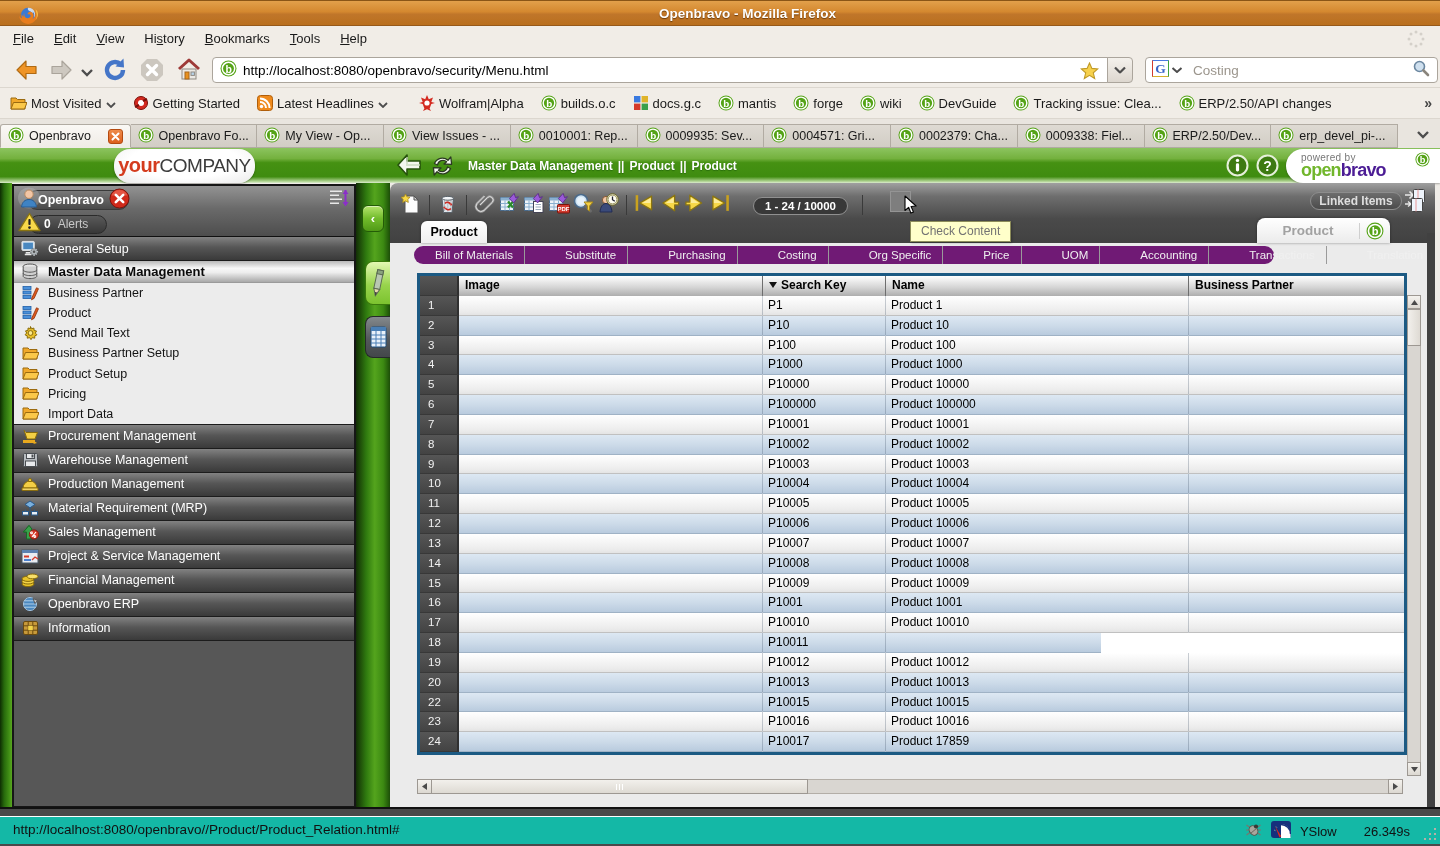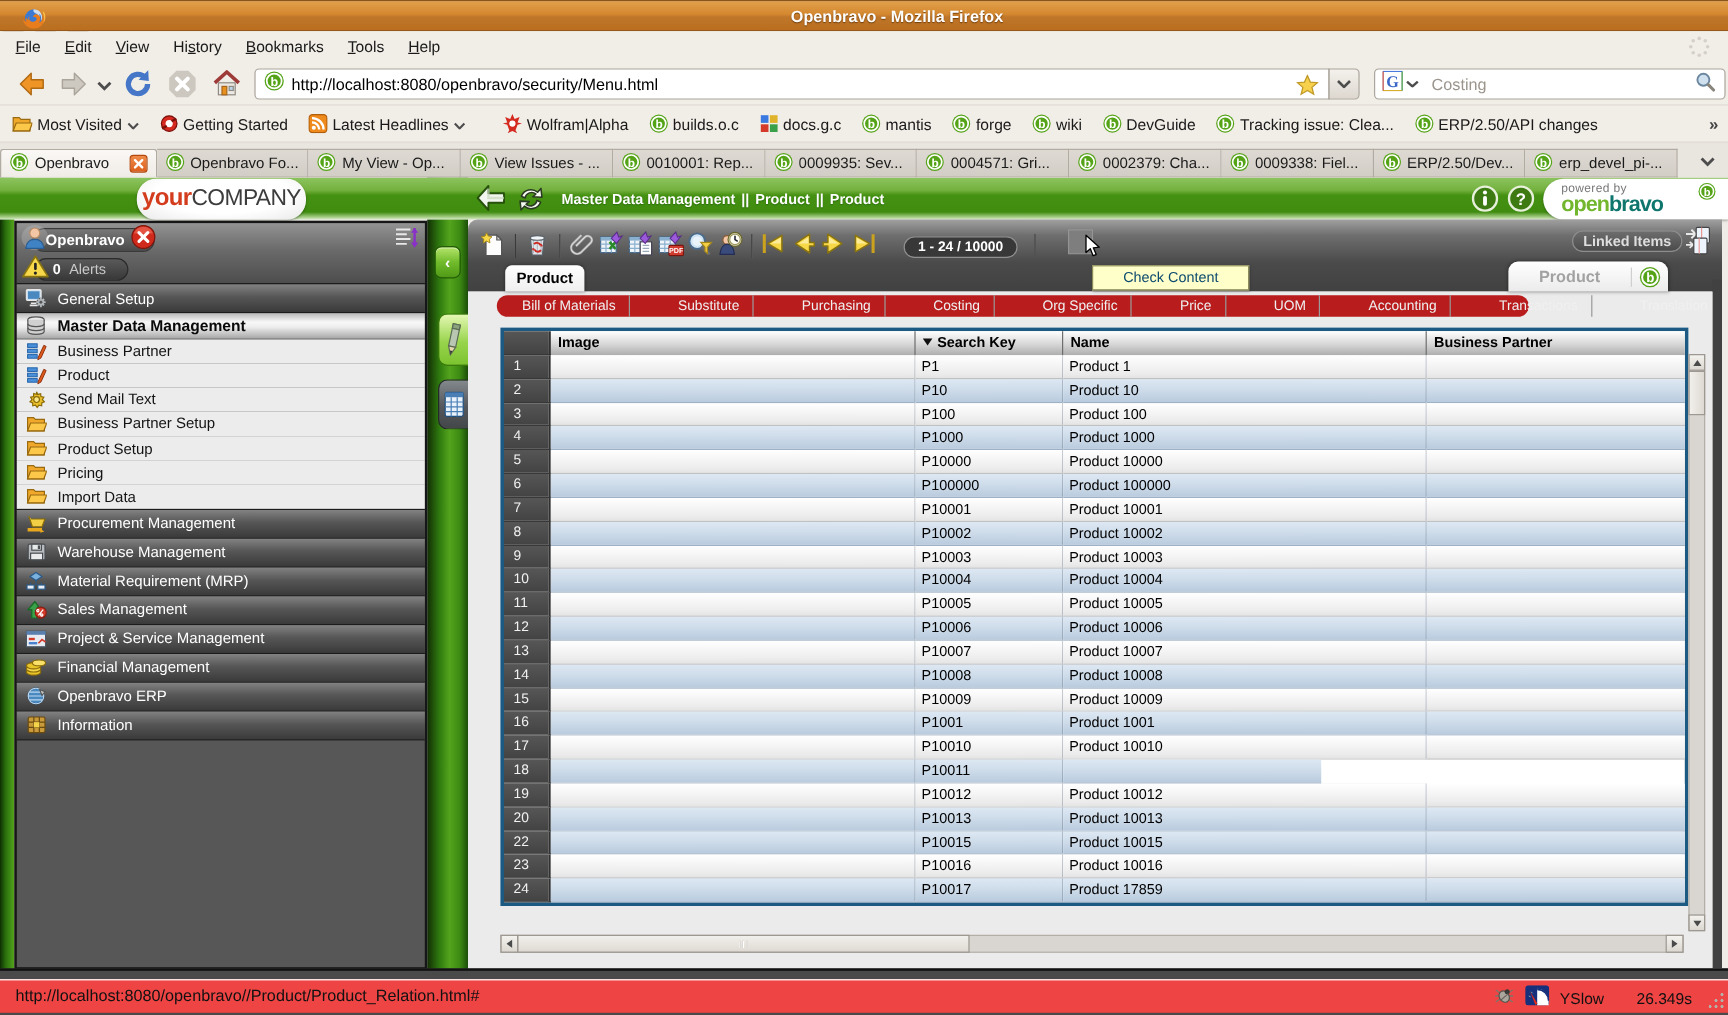--- a/index.html
+++ b/index.html
@@ -80,21 +80,21 @@
   .yc-logo .your { color:#d43c1e; font-weight:bold; font-size:20px; letter-spacing:-.5px; }
   .yc-logo .company { color:#3c3c3c; font-size:19px; letter-spacing:-.5px; }
   .ob-back { left:396px; top:5px; } .ob-refresh { left:430px; top:6px; }
   .breadcrumb { left:468px; top:0; height:35px; display:flex; align-items:center; gap:5px;
     color:#fff; font-weight:bold; font-size:12px; text-shadow:0 1px 1px rgba(0,60,0,.4); }
   .ob-info { left:1226px; top:6px; } .ob-help { left:1256px; top:6px; }
   .powered { left:1286px; top:1px; width:154px; height:34px; background:#fff; border-radius:17px 0 0 17px;
     box-shadow:0 1px 2px rgba(0,0,0,.3); padding-left:15px; }
   .powered .pby { font-size:10px; color:#777; margin-top:3px; letter-spacing:.3px; }
   .powered .brand { font-size:18px; font-weight:bold; letter-spacing:-.8px; line-height:15px; }
-  .powered .brand .p1 { color:#71b62c; } .powered .brand .p2 { color:#0f766e; }
+  .powered .brand .p1 { color:#71b62c; } .powered .brand .p2 { color:#4c1d95; }
   .powered .swirl { position:absolute; right:10px; top:3px; }
 
   
   .sidebar { left:12px; top:36px; width:344px; height:624px; background:#575757; border:2px solid #161616; }
   .sb-top { height:50px; background:linear-gradient(#939393 0%, #6a6a6a 45%, #4d4d4d 100%); position:relative; }
   .sb-userrow { position:absolute; left:3px; top:2px; height:24px; display:flex; align-items:center; }
   .sb-userpill { height:20px; background:linear-gradient(#787878,#4a4a4a); border:1px solid #3a3a3a; border-radius:10px;
     color:#fff; font-weight:bold; font-size:12.5px; line-height:18px; padding:0 24px 0 10px; margin-left:-14px; z-index:0; }
   .sb-avatar { z-index:1; position:relative; }
   .sb-close { position:relative; z-index:1; margin-left:-20px; }
@@ -143,21 +143,21 @@
 
   .form-tab { position:absolute; left:31px; top:38px; width:66px; height:22px; background:linear-gradient(#ffffff,#efefef);
     border-radius:6px 6px 0 0; color:#000; font-weight:bold; font-size:12.5px; text-align:center; line-height:23px;
     box-shadow:0 0 3px rgba(0,0,0,.4); }
   .win-tab { position:absolute; left:867px; top:35px; width:133px; height:25px; background:linear-gradient(#ffffff,#ebebeb);
     border-radius:8px 8px 0 0; display:flex; align-items:center; box-shadow:0 0 3px rgba(0,0,0,.4); }
   .win-tab .t { flex:1; text-align:center; color:#a2a2a2; font-weight:bold; font-size:13.5px; }
   .win-tab .sep { width:1px; height:16px; background:#cfcfcf; }
   .win-tab .logo { width:30px; display:flex; justify-content:center; }
 
-  .subtabs { position:absolute; left:24px; top:63px; width:860px; height:18px; background:#b91c1c; border-radius:9px;
+  .subtabs { position:absolute; left:24px; top:63px; width:860px; height:18px; background:#701a75; border-radius:9px;
     display:flex; align-items:flex-end; padding:0 10px; }
   .subtab { color:#f0f0f0; font-size:11.5px; line-height:18px; padding:0 11px; white-space:nowrap; }
   .subtab + .subtab { border-left:1px solid #9a9a9a;padding-left:40px; }
 
   
   .grid { position:absolute; left:27px; top:90px; width:990px; border:3px solid #1c5a83; background:#fff; }
   .g-row { display:flex; height:19.83px; }
   .g-row.head { height:20px; background:linear-gradient(#ffffff 0%, #d6d6d6 55%, #aeaeae 100%); }
   .g-cell { flex:none; overflow:hidden; white-space:nowrap; }
   .c-num { width:39px; } .c-img { width:304px; } .c-key { width:123px; } .c-name { width:303px; } .c-bp { width:215px; }
@@ -185,26 +185,26 @@
   .grip-h { width:8px; border-top:1px solid #8f8a83; border-bottom:1px solid #8f8a83; height:4px; margin:0 auto; margin-top:14px; border-color:#8f8a83; }
   .hscroll { position:absolute; left:27px; top:596px; width:986px; height:15px; background:#d9d6d1; border:1px solid #b3aea7; }
   .hscroll .left { left:-1px; top:-1px; width:15px; height:15px; }
   .hscroll .right { right:-1px; top:-1px; width:15px; height:15px; }
   .hscroll .thumb { position:absolute; left:13px; top:-1px; width:377px; height:15px; background:linear-gradient(#f2f0ec,#dedad3);
     border:1px solid #9d9892; }
   .grip-v { display:flex; gap:2px; justify-content:center; margin-top:4px; }
   .grip-v i { width:1px; height:6px; background:#8f8a83; border-right:1px solid #fff; }
 
   
-  .tooltip { left:910px; top:221px; background:#ffffca; border:1px solid #8c8c5a; font-size:12px; color:#0c4a6e;
-    padding:2px 25px 3px; white-space:nowrap; box-shadow:1px 1px 2px rgba(0,0,0,.25); }
+  .tooltip { left:910px; top:221px; background:#ffffca; border:1px solid #8c8c5a; font-size:12px; color:#737373;
+    padding:2px 10px 3px; white-space:nowrap; box-shadow:1px 1px 2px rgba(0,0,0,.25); }
   .cursor { left:904px; top:195px; }
 
   
-  .statusbar { left:0; top:816px; width:1440px; height:30px; background:#ef4444; border-top:1px solid #fff;
+  .statusbar { left:0; top:816px; width:1440px; height:30px; background:#14b8a6; border-top:1px solid #fff;
     border-bottom:2px solid #4a4a4a; }
   .status-text { position:absolute; left:13px; top:5px; font-size:13.5px; color:#111; }
   .status-right { position:absolute; right:30px; top:4px; display:flex; align-items:center; gap:9px; }
   .status-right .lbl { font-size:13px; color:#111; }
   .status-right .time { font-size:13px; color:#111; margin-left:18px; }
   .grip-corner { position:absolute; right:3px; bottom:4px; width:13px; height:13px;
     background:
       radial-gradient(circle at 11px 2px, #b5b0a8 1.2px, transparent 1.4px),
       radial-gradient(circle at 11px 7px, #b5b0a8 1.2px, transparent 1.4px),
       radial-gradient(circle at 6px 7px, #b5b0a8 1.2px, transparent 1.4px),
@@ -798,20 +798,30 @@
               <rect x="1.5" y="1.5" width="14" height="13" rx="1" fill="#b8bcc0" stroke="#4a4e52"></rect>
               <rect x="4.5" y="1.5" width="8" height="5" fill="#e8eaec" stroke="#4a4e52"></rect>
               <rect x="9.5" y="2.5" width="2" height="3" fill="#4a4e52"></rect>
               <rect x="3.5" y="9" width="10" height="5.5" fill="#e8eaec" stroke="#4a4e52"></rect>
             </svg>
           </span>
           <span>Warehouse Management</span>
         </div>
         <div class="tree-group">
           <span class="ico">
+            <svg width="18" height="15" viewBox="0 0 18 15">
+              <path d="M2 11a7 7 0 0114 0z" fill="#f3cf45" stroke="#8a6c0a"></path>
+              <path d="M7.5 4.5V3a1.5 1.5 0 013 0v1.5z" fill="#f3cf45" stroke="#8a6c0a"></path>
+              <path d="M1 11h16v2.4H1z" fill="#fbe070" stroke="#8a6c0a"></path>
+            </svg>
+          </span>
+          <span>Production Management</span>
+        </div>
+        <div class="tree-group">
+          <span class="ico">
             <svg width="18" height="16" viewBox="0 0 18 16">
               <path d="M9 1l5 3.4-5 3.4-5-3.4z" fill="#7ab0dd" stroke="#2a5a8a"></path>
               <path d="M9 7.8v4M4.5 9.5v3M13.5 9.5v3" stroke="#2a5a8a"></path>
               <rect x="1.5" y="11.5" width="6" height="3.5" fill="#e8eef4" stroke="#2a5a8a"></rect>
               <rect x="10.5" y="11.5" width="6" height="3.5" fill="#e8eef4" stroke="#2a5a8a"></rect>
             </svg>
           </span>
           <span>Material Requirement (MRP)</span>
         </div>
         <div class="tree-group">

